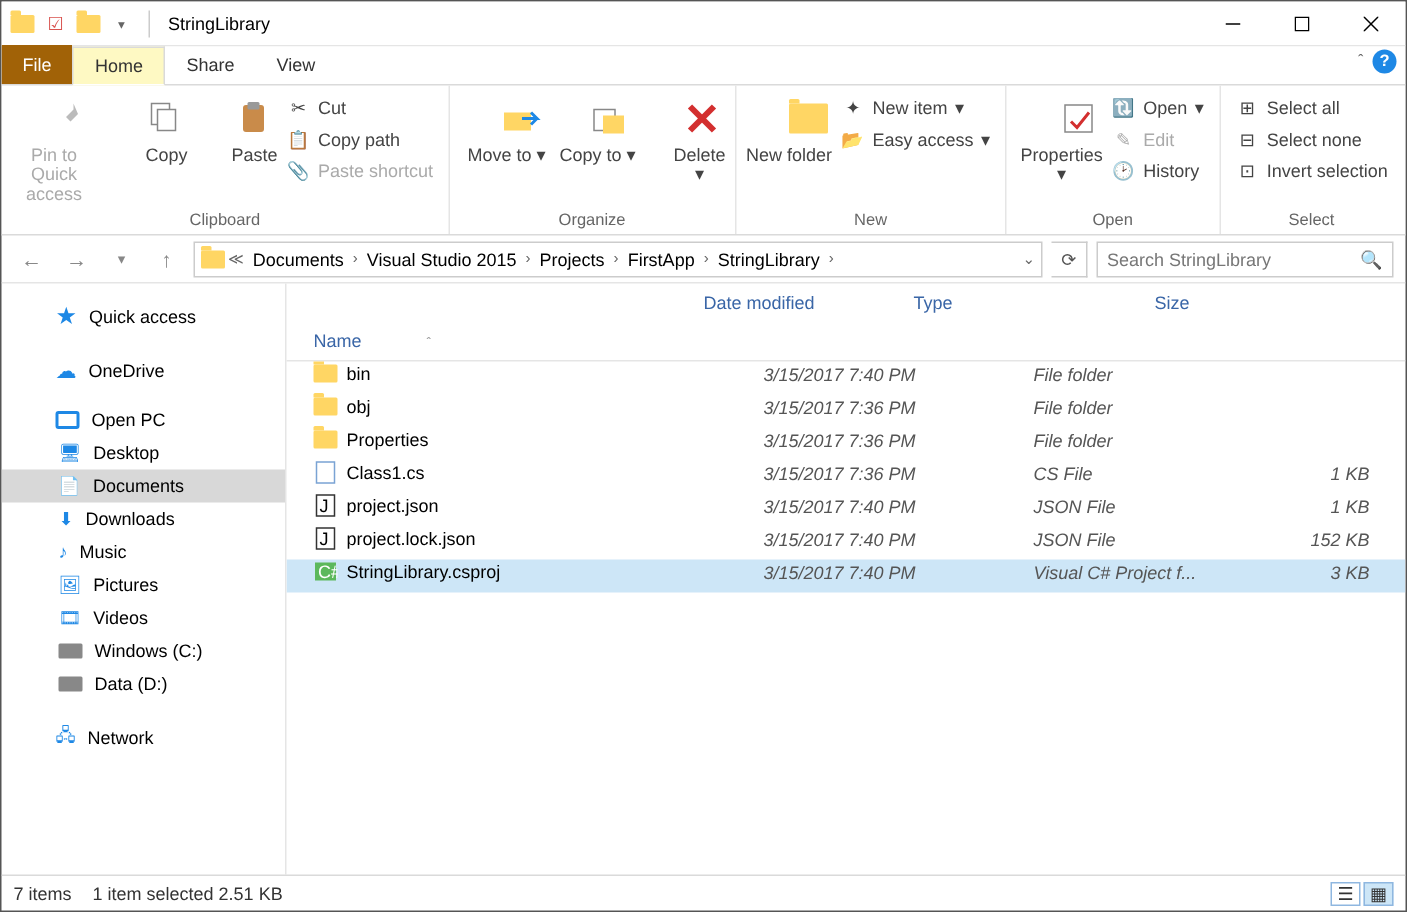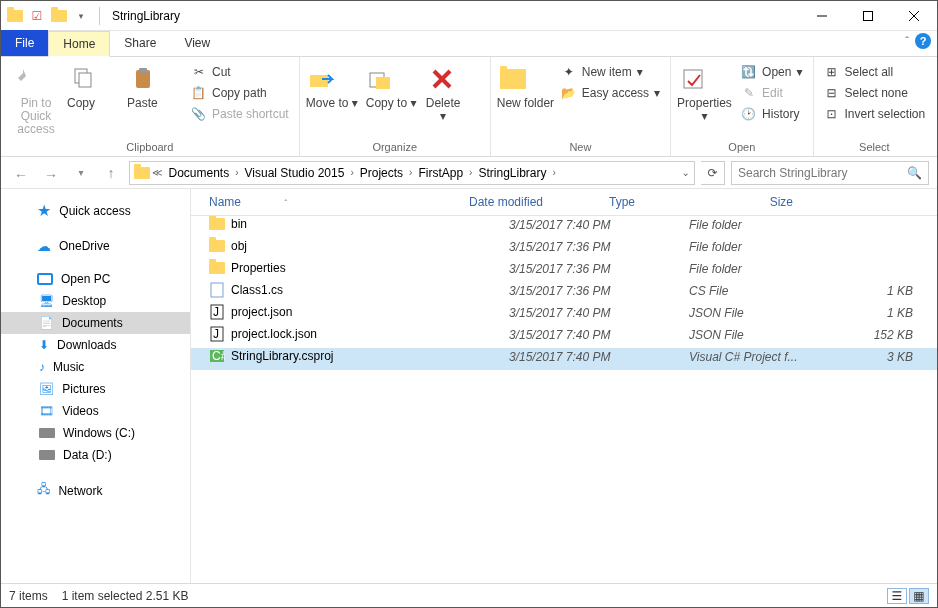--- a/index.html
+++ b/index.html
@@ -10,31 +10,31 @@
   .mini-ico { width: 16px; height: 16px; display: inline-flex; align-items: center; justify-content: center; }
   .folder-ico { width: 16px; height: 12px; background: #ffd664; border-radius: 1px; position: relative; }
   .folder-ico::before { content:""; position:absolute; top:-3px; left:0; width:7px; height:3px; background:#ffd664; border-radius:1px 1px 0 0; }
   .titlebar .title { margin-left: 8px; color:#000; }
   .titlebar .sep { width:1px; height:18px; background:#ccc; margin:0 4px; }
   .win-controls { margin-left:auto; display:flex; }
   .win-btn { width:46px; height:30px; display:flex; align-items:center; justify-content:center; color:#000; }
   
   .tabs { display:flex; align-items:flex-end; height:26px; background:#fff; border-bottom:1px solid #dadada; position:relative; }
   .tab { padding:4px 14px; color:#333; height:26px; display:flex; align-items:center; }
-  .tab.file { background:#1d4ed8; color:#fff; }
+  .tab.file { background:#a16207; color:#fff; }
   .tab.active { background:#fef9c3; border:1px solid #dadada; border-bottom:1px solid #fff; margin-bottom:-1px; }
   .tabs .help { position:absolute; right:6px; top:2px; display:flex; gap:6px; align-items:center; }
   .help .chev { color:#666; font-size:11px; }
   .help .q { width:16px; height:16px; border-radius:50%; background:#1e88e5; color:#fff; display:flex; align-items:center; justify-content:center; font-size:11px; font-weight:bold; }
   
   .ribbon { height:100px; background:#fff; border-bottom:1px solid #dadada; display:flex; }
   .group { display:flex; flex-direction:column; border-right:1px solid #e5e5e5; padding:2px 6px 0 6px; }
   .group-body { flex:1; display:flex; align-items:flex-start; gap:2px; }
   .group-label { text-align:center; color:#666; font-size:11px; padding:2px 0 3px; }
-  .big-btn { width:58px; display:flex; flex-direction:column; align-items:flex-start; padding-top:4px; gap:2px; text-align:center; line-height:1.1; color:#444; }
+  .big-btn { width:58px; display:flex; flex-direction:column; align-items:flex-end; padding-top:4px; gap:2px; text-align:center; line-height:1.1; color:#444; }
   .big-btn.disabled { color:#aaa; }
   .big-btn .ico { width:32px; height:32px; display:flex; align-items:center; justify-content:center; }
   .small-list { display:flex; flex-direction:column; gap:3px; padding-top:4px; }
   .small-btn { display:flex; align-items:center; gap:5px; padding:1px 4px; color:#444; white-space:nowrap; }
   .small-btn.disabled { color:#aaa; }
   .small-btn .ico { width:16px; height:16px; display:flex; align-items:center; justify-content:center; }
   
   .addr { height:32px; display:flex; align-items:center; gap:6px; padding:0 8px; border-bottom:1px solid #e5e5e5; }
   .nav-arrow { width:24px; height:24px; display:flex; align-items:center; justify-content:center; color:#888; font-size:14px; }
   .breadcrumb { flex:1; height:24px; border:1px solid #ccc; display:flex; align-items:center; padding:0 4px; overflow:hidden; }
@@ -47,21 +47,21 @@
   .body { flex:1; display:flex; min-height:0; }
   .nav-pane { width:190px; border-right:1px solid #e5e5e5; padding:8px 0; overflow:auto; }
   .nav-item { display:flex; align-items:center; gap:8px; padding:4px 10px 4px 18px; color:#000; }
   .nav-item.indent { padding-left:38px; }
   .nav-item.selected { background:#d8d8d8; }
   .nav-item .exp { width:10px; color:#666; font-size:9px; }
   .nav-sep { height:10px; }
   .file-pane { flex:1; display:flex; flex-direction:column; }
   .cols { display:flex; border-bottom:1px solid #e5e5e5; color:#3a66a7; }
   .col { padding:6px 8px; text-align:left; font-weight:normal; }
-  .c-name { width:270px; padding-left:18px; }
+  .c-name { width:270px; padding-left:18px;margin-top:25px; }
   .c-date { width:140px; }
   .c-type { width:130px; }
   .c-size { width:80px; text-align:right; padding-right:18px; }
   .rows { flex:1; overflow:auto; }
   .row { display:flex; align-items:flex-end; height:22px;gap:40px; }
   .row.selected { background:#cde6f7; }
   .row .c-name { display:flex; align-items:center; gap:6px; color:#000; }
   .row .c-date, .row .c-type, .row .c-size { color:#555;font-style:italic; }
   .file-ico { width:16px; height:16px; display:inline-flex; align-items:center; justify-content:center; }
   

